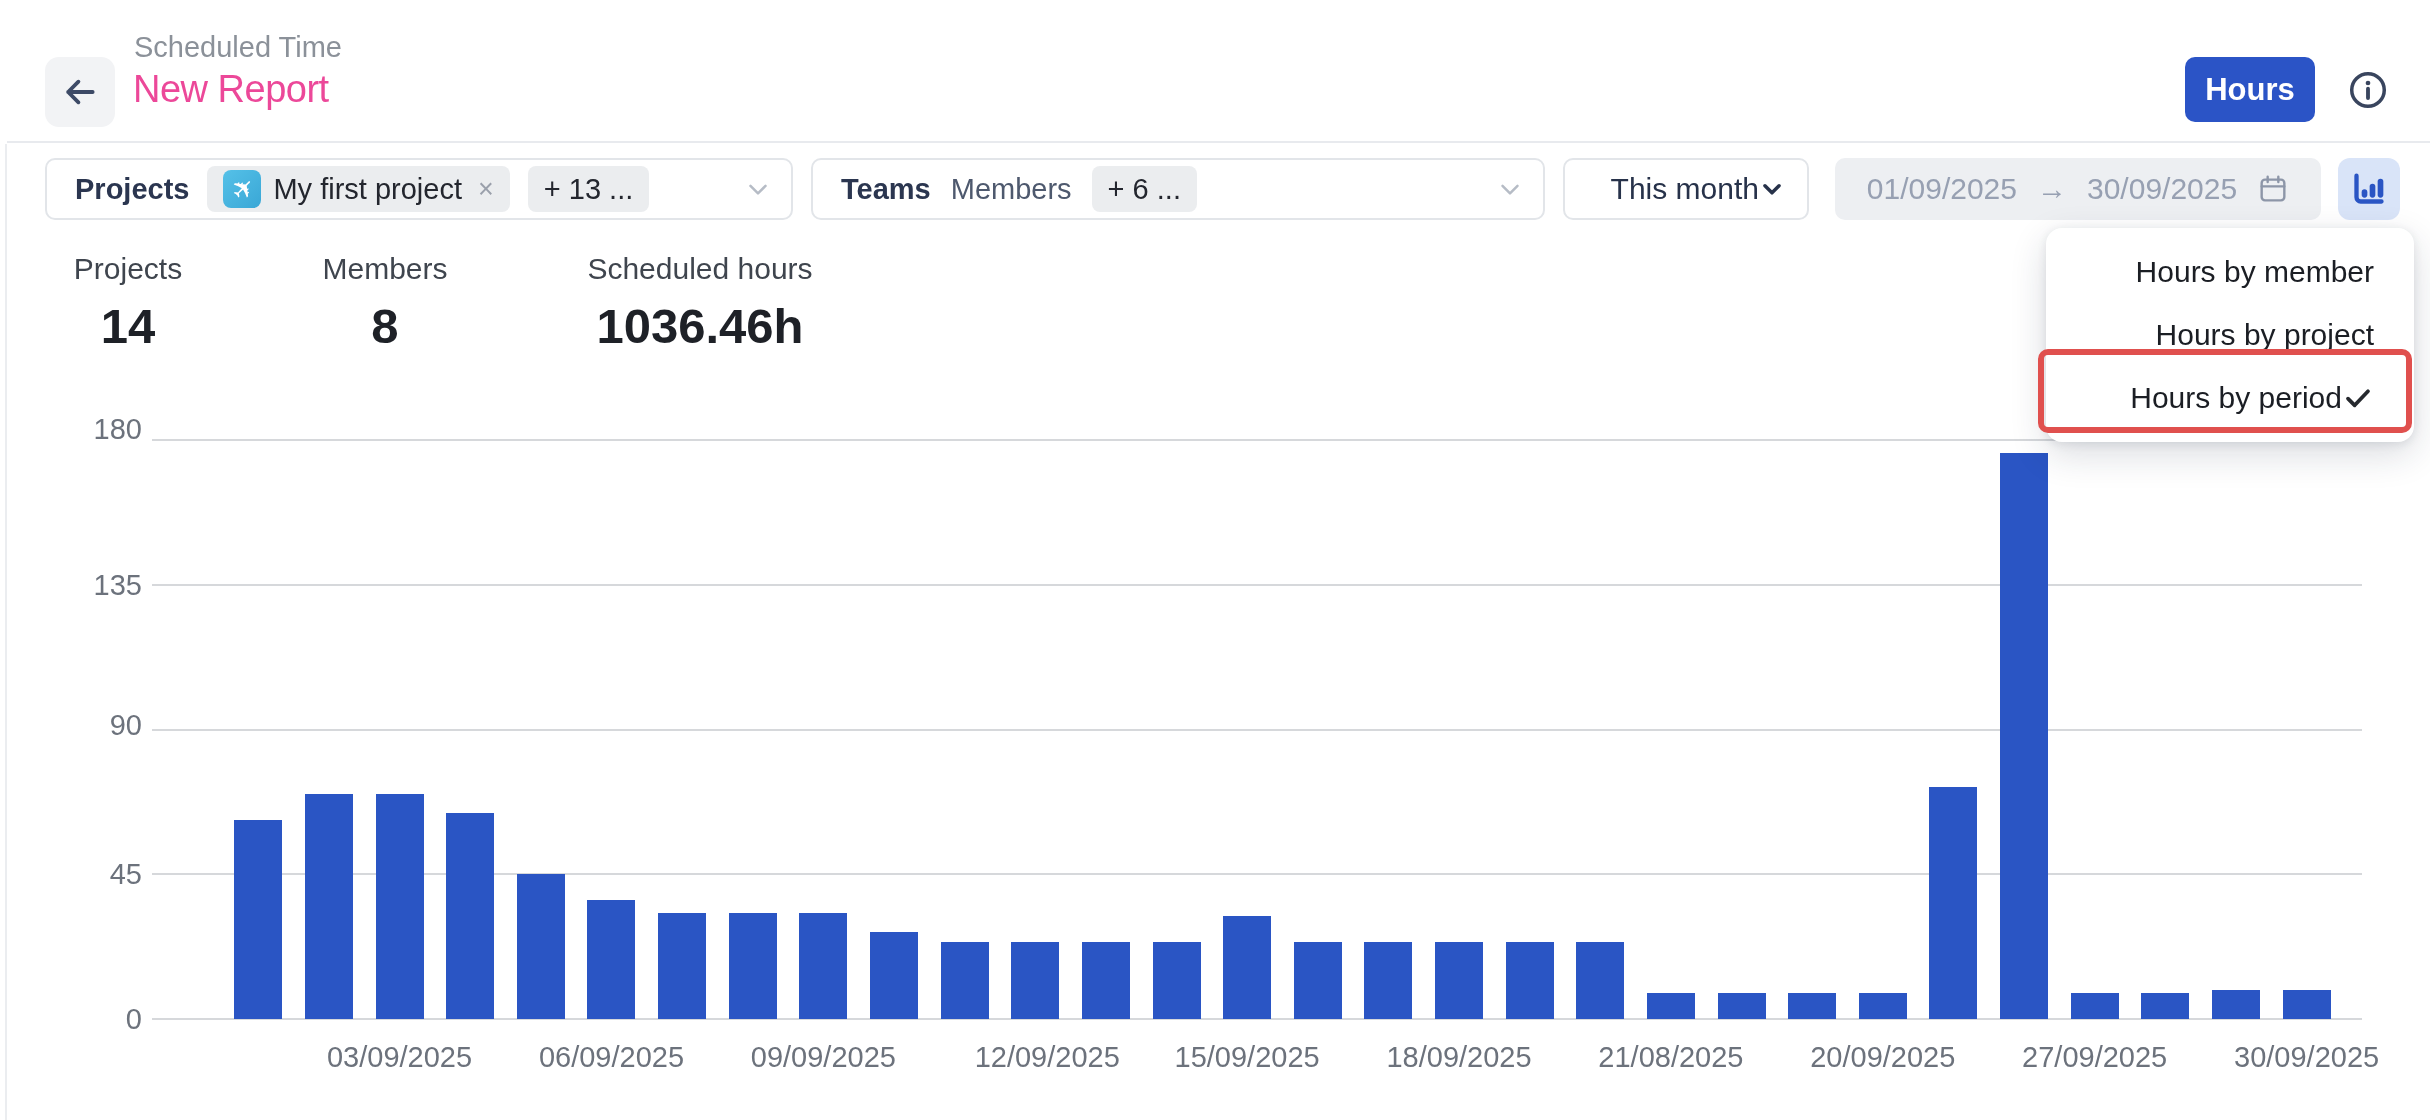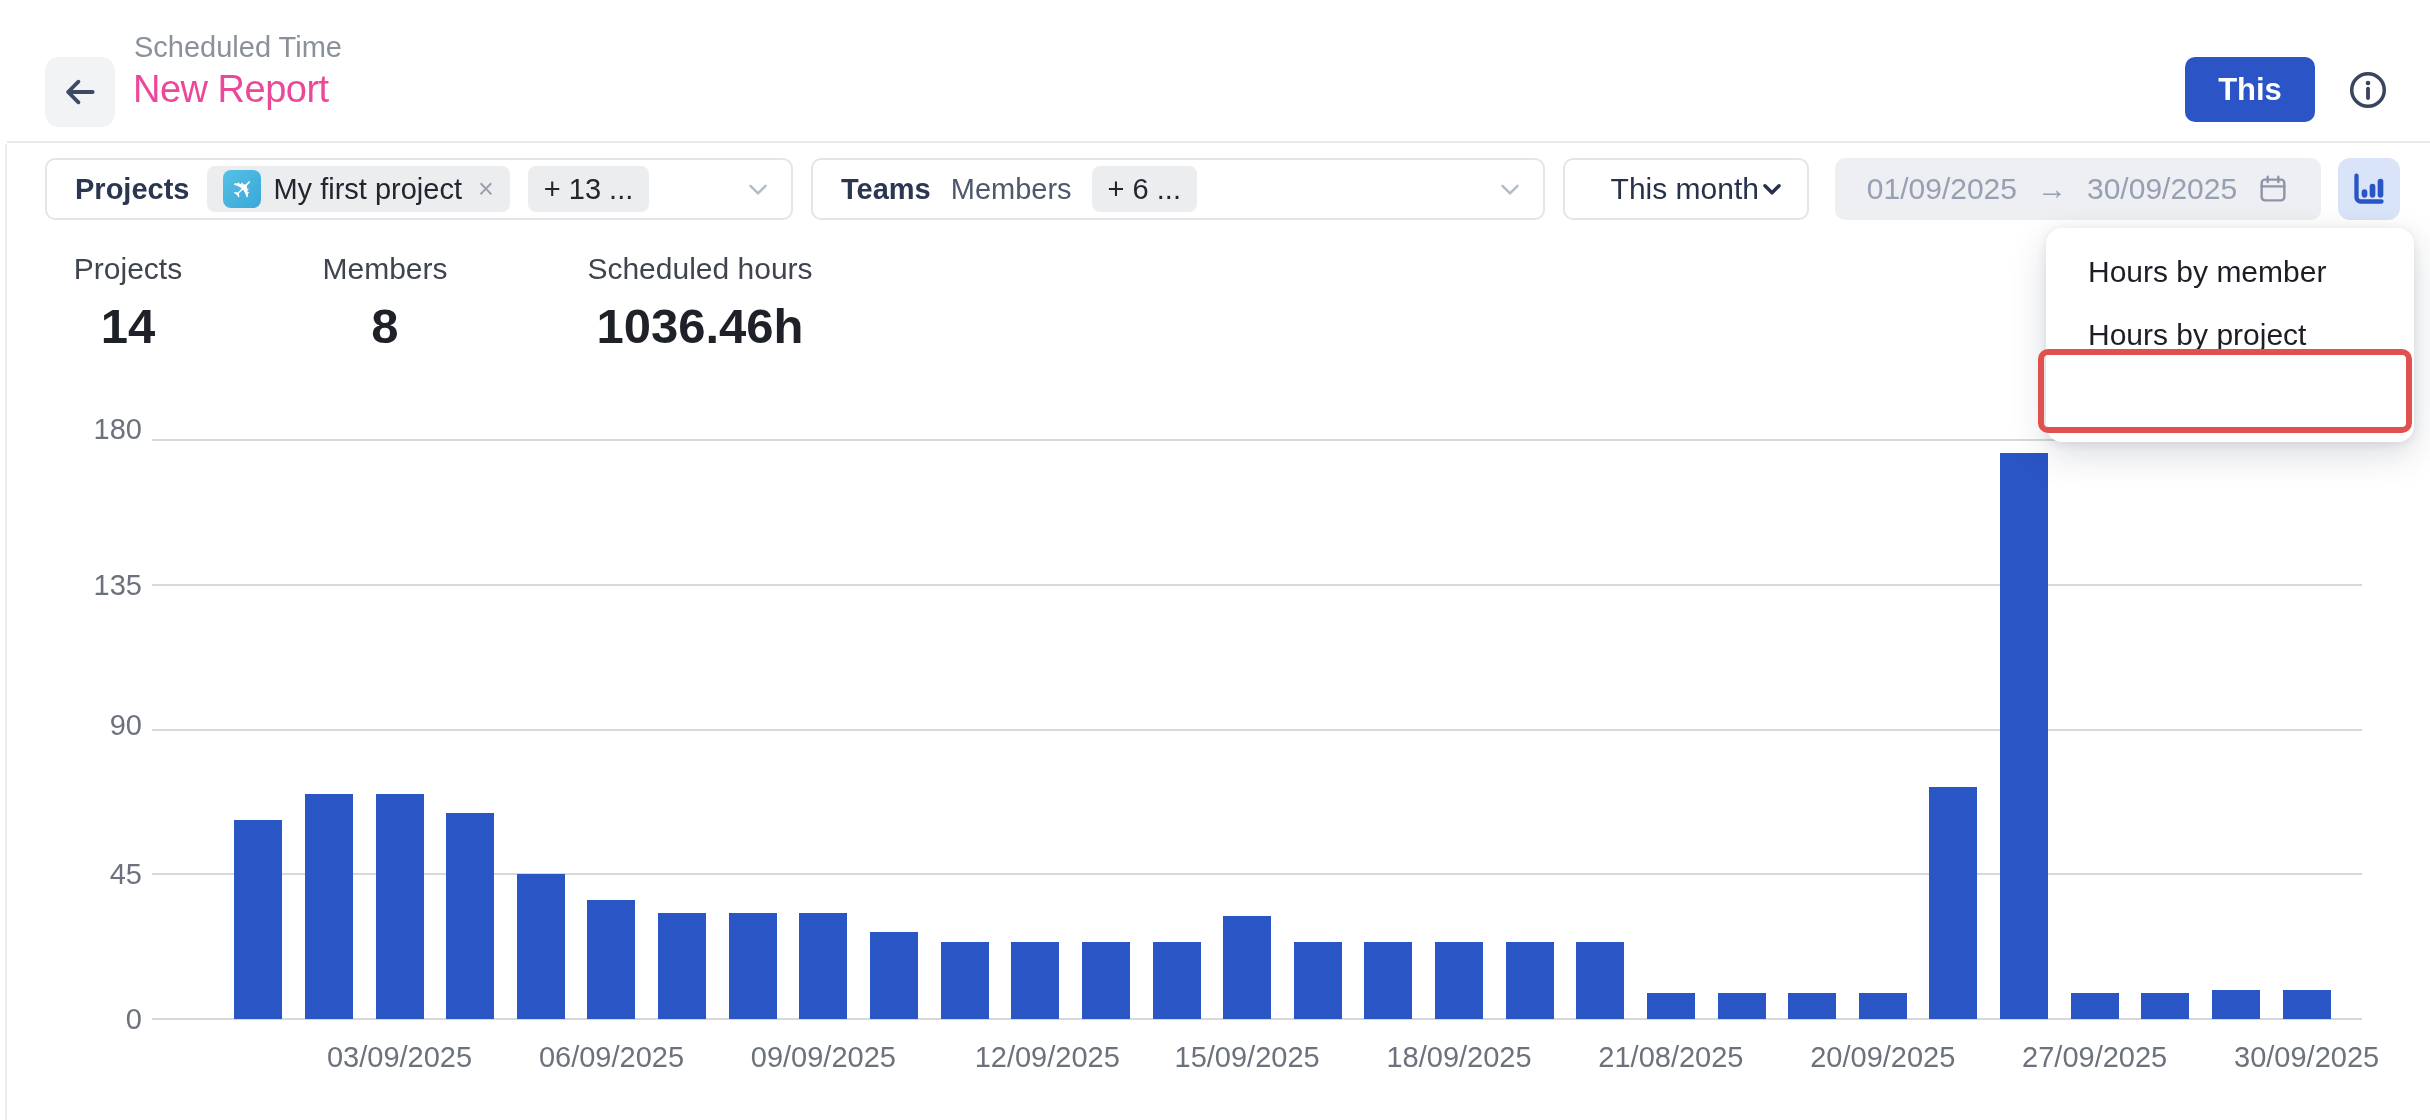--- a/index.html
+++ b/index.html
@@ -51,41 +51,41 @@
   #chart{position:absolute;left:60px;top:425px;width:2330px;height:690px;}
   .gridline{position:absolute;height:2px;background:#d6d8db;left:92px;width:2210px;}
   .ytick{position:absolute;left:0;width:82px;text-align:right;font-size:29px;color:#6c727c;transform:translateY(-50%);}
   .bar{position:absolute;background:#2a55c4;}
   .xtick{position:absolute;transform:translateX(-50%);font-size:29px;color:#6c727c;white-space:nowrap;}
 
   
   .menu{position:absolute;left:2046px;top:228px;width:368px;height:214px;background:#fff;border-radius:16px;
     box-shadow:0 12px 36px rgba(25,35,60,.16),0 2px 10px rgba(25,35,60,.10);z-index:10;
     padding:12px 0;box-sizing:border-box;}
-  .menu-item{height:63px;display:flex;align-items:center;justify-content:flex-start;
+  .menu-item{height:63px;display:flex;align-items:center;justify-content:flex-end;
     padding:0 40px 0 42px;font-size:30px;color:#1b1e24;cursor:pointer;white-space:nowrap;}
   .red-box{position:absolute;left:2038px;top:349px;width:374px;height:84px;border:6px solid #e0504e;
     border-radius:10px;z-index:11;box-sizing:border-box;pointer-events:none;}
 </style>
 </head>
 <body>
 
 <div class="side-line"></div>
 <div class="header-divider"></div>
 
 <div class="back-btn">
   <span style="display:flex;">
     <svg width="38" height="38" viewBox="0 0 24 24" fill="none">
       <path d="M20 12H4.5M11 18.5L4.5 12L11 5.5" stroke="#3d4a66" stroke-width="2.4" stroke-linecap="round" stroke-linejoin="round"></path>
     </svg>
   </span>
 </div>
 <div class="eyebrow">Scheduled Time</div>
 <div class="page-title">New Report</div>
-<div class="save-btn">This</div>
+<div class="save-btn">Hours</div>
 <div class="info-btn">
   <svg width="42" height="42" viewBox="0 0 24 24" fill="none">
     <circle cx="12" cy="12" r="9.3" stroke="#39455e" stroke-width="2"></circle>
     <circle cx="12" cy="8" r="1.35" fill="#39455e"></circle>
     <path d="M12 11.3V16.6" stroke="#39455e" stroke-width="2.2" stroke-linecap="round"></path>
   </svg>
 </div>
 
 <div class="fbox" id="projects-box">
   <span class="fbox-label">Projects</span>
@@ -215,14 +215,22 @@
     <div class="xtick" style="left: 2246.59px; top: 616px;">30/09/2025</div>
   </div>
 
 <div class="menu" id="chart-menu">
     <div class="menu-item">
       <span>Hours by member</span>
     </div>
     <div class="menu-item">
       <span>Hours by project</span>
     </div>
+    <div class="menu-item">
+      <span>Hours by period</span>
+      <span style="display: flex;">
+        <svg width="32" height="32" viewBox="0 0 24 24" fill="none">
+          <path d="M4.5 12.5l5 5L19.5 7" stroke="#26292e" stroke-width="2.8" stroke-linecap="round" stroke-linejoin="round"></path>
+        </svg>
+      </span>
+    </div>
   </div>
 <div class="red-box" style="border-color: rgb(224, 80, 78);"></div>
 
 </body></html>

